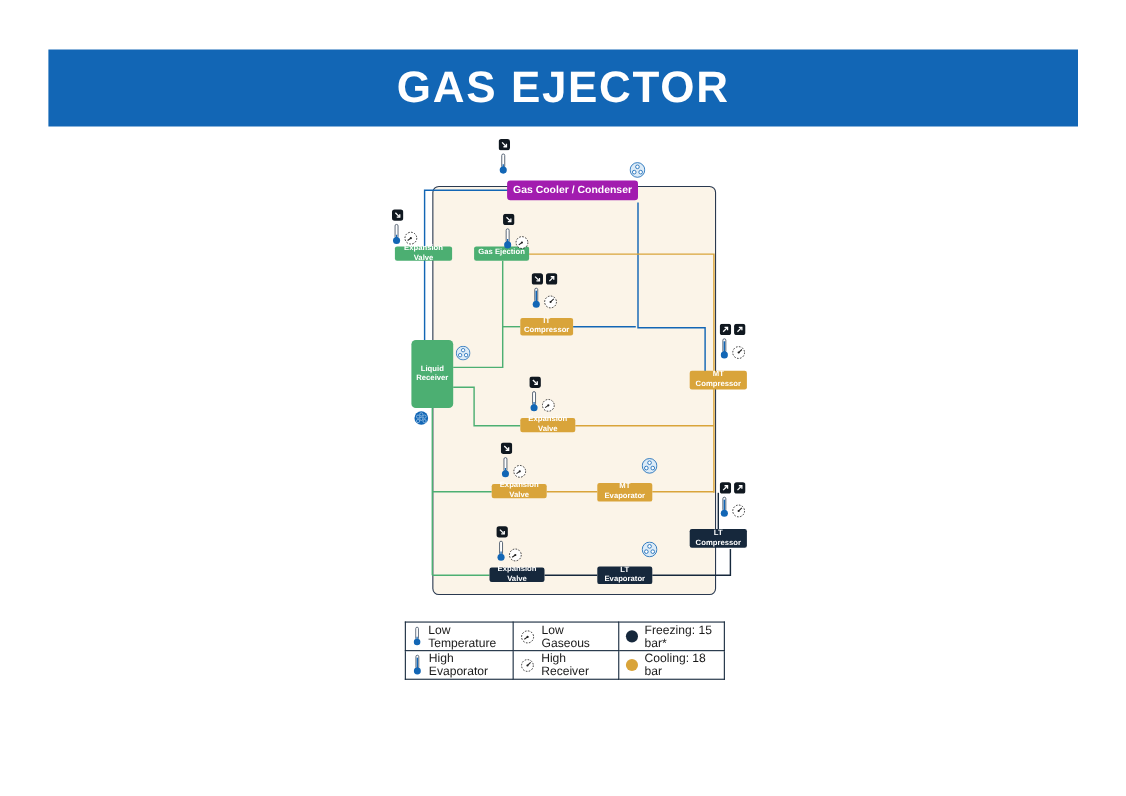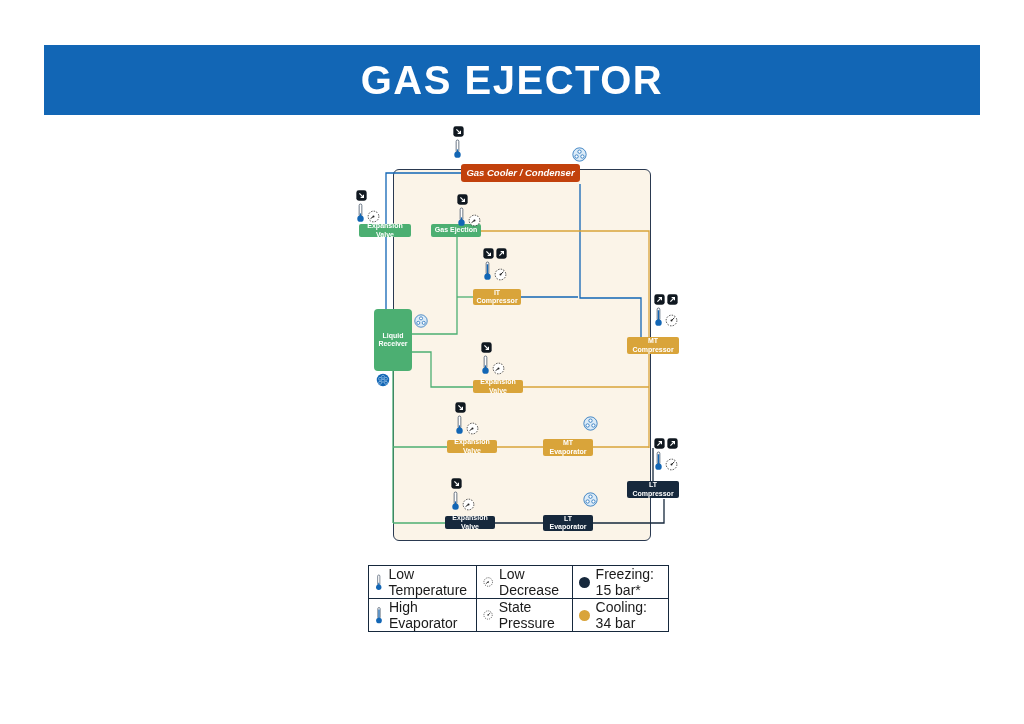--- a/index.html
+++ b/index.html
@@ -11,40 +11,40 @@
     background:#1266b5; display:flex; align-items:center; justify-content:center; }
   .header h1 { color:#fff; font-size:40px; font-weight:bold; letter-spacing:1.5px; }
 
   .panel { position:absolute; left:393px; top:169px; width:258px; height:372px;
     background:#fbf4e8; border:1px solid #2a3950; border-radius:6px; }
 
   svg.wires { position:absolute; left:0; top:0; width:1024px; height:724px; pointer-events:none; }
 
   .node { position:absolute; color:#fff; display:flex; align-items:center; justify-content:center;
     text-align:center; border-radius:2px; font-size:7px; font-weight:bold; line-height:1.15; padding:1px 2px; }
-  .node.blue  { background:#c2410c;font-style:italic; }
+  .node.blue  { background:#a21caf; }
   .node.green { background:#4caf72; }
   .node.gold  { background:#d9a43a; }
   .node.navy  { background:#16283c; }
   .node.big   { font-size:9.5px; border-radius:3px; }
   .node.tall  { border-radius:4px; }
 
   .ig { position:absolute; display:flex; flex-direction:column; gap:2px; }
   .ig-row { display:flex; gap:2px; align-items:flex-end; }
   .sq { width:11px; height:11px; }
   .th { width:9px; height:20px; }
   .ga { width:13px; height:13px; }
   .mol { position:absolute; }
   .mol15 { width:15px; height:15px; }
   .mol14 { width:14px; height:14px; }
 
   table.legend { position:absolute; left:368px; top:565px; border-collapse:collapse; background:#fff; }
   table.legend td { border:1px solid #16283c; height:26px; padding:0 6px; }
   td.c1 { width:98px; } td.c2 { width:96px; } td.c3 { width:96px; }
-  .lc { display:flex; align-items:center; gap:6px; font-size:14px; color:#1a1a1a; }
+  .lc { display:flex; align-items:center; gap:6px; font-size:11px; color:#1a1a1a; }
   .l-th { width:10px; height:21px; } .l-ga { width:14px; height:14px; }
   .l-sq { width:12px; height:12px; } .l-mol { width:15px; height:15px; }
   .dot { width:11px; height:11px; border-radius:50%; display:inline-block; flex:none; }
   .dot.navy { background:#16283c; } .dot.gold { background:#d9a43a; }
   .dot.green { background:#4caf72; } .dot.blue { background:#1266b5; }
 </style>
 </head>
 <body>
 
 <svg width="0" height="0" style="position:absolute" aria-hidden="true">
@@ -340,21 +340,21 @@
                 <use href="#sym-thermo-low"></use>
               </svg>
               <span>Low Temperature</span>
             </div>
           </td>
       <td class="c2">
             <div class="lc">
               <svg class="l-ga">
                 <use href="#sym-gauge-low"></use>
               </svg>
-              <span>Low Decrease</span>
+              <span>Low Gaseous</span>
             </div>
           </td>
       <td class="c3">
             <div class="lc">
               <span class="dot navy"></span>
               <span>Freezing: 15 bar*</span>
             </div>
           </td>
     </tr>
     <tr>
@@ -364,26 +364,26 @@
                 <use href="#sym-thermo-high"></use>
               </svg>
               <span>High Evaporator</span>
             </div>
           </td>
       <td class="c2">
             <div class="lc">
               <svg class="l-ga">
                 <use href="#sym-gauge-high"></use>
               </svg>
-              <span>State Pressure</span>
+              <span>High Receiver</span>
             </div>
           </td>
       <td class="c3">
             <div class="lc">
               <span class="dot gold"></span>
-              <span>Cooling: 34 bar</span>
+              <span>Cooling: 18 bar</span>
             </div>
           </td>
     </tr>
   </tbody>
     </table>
 
 </div>
 
 </body></html>

